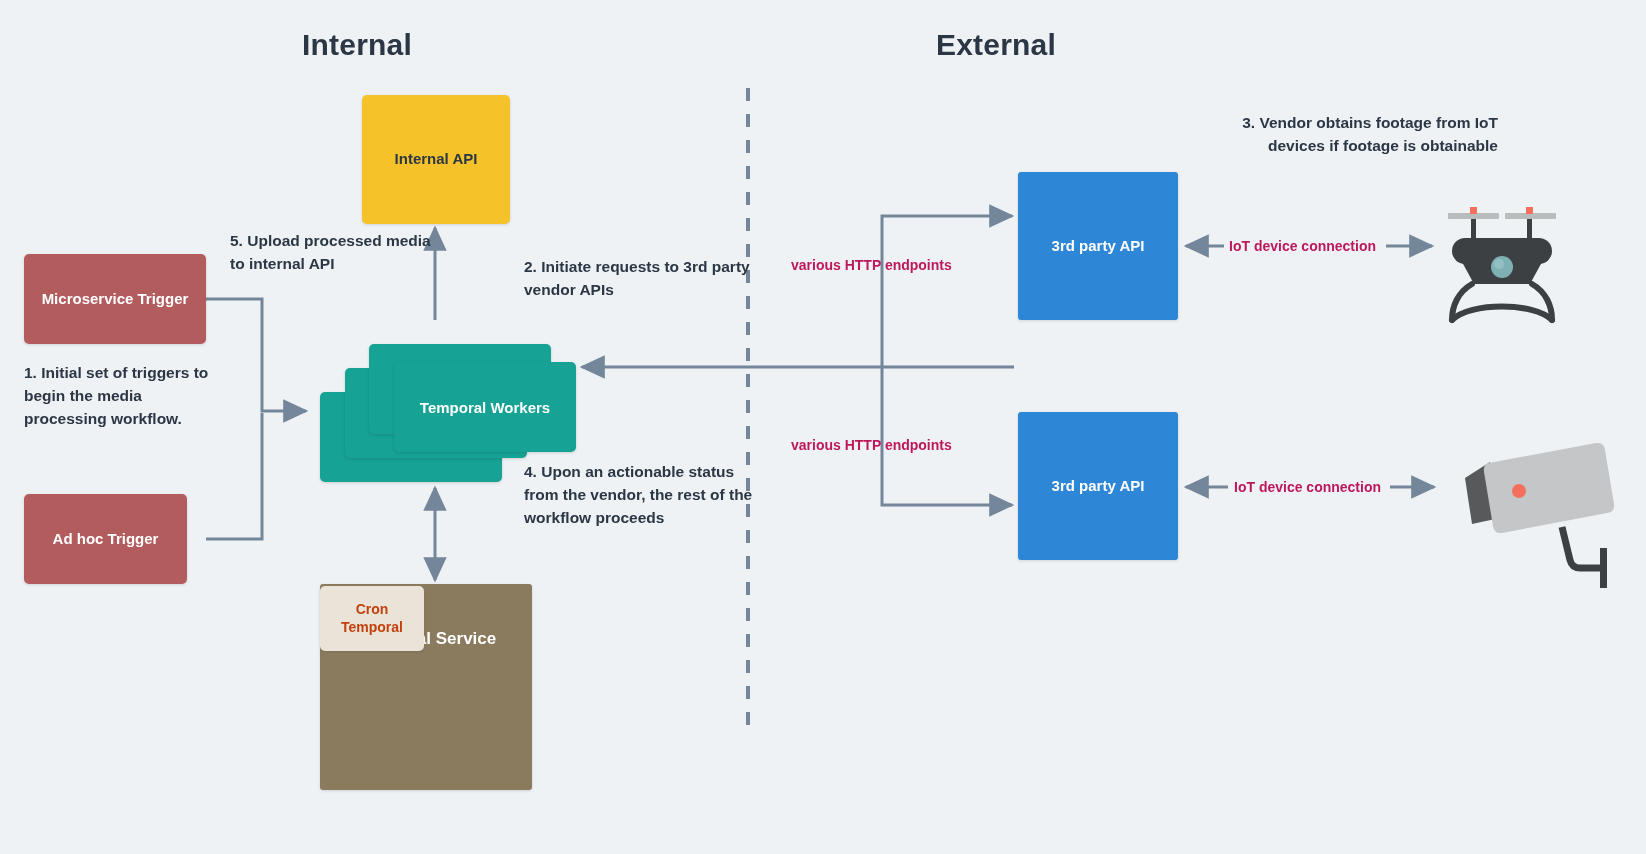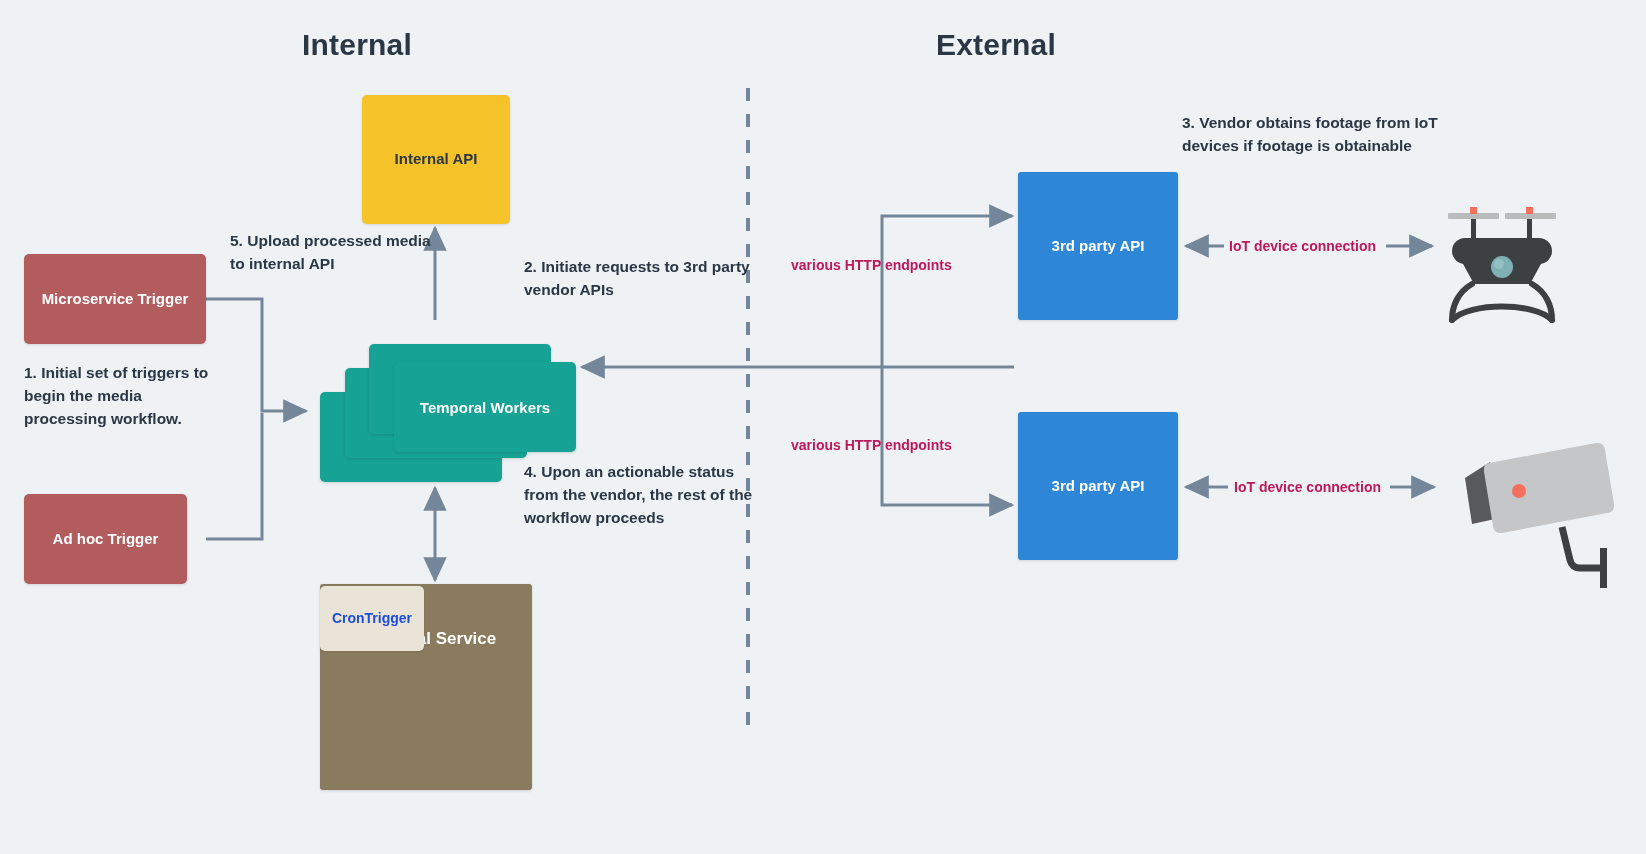--- a/index.html
+++ b/index.html
@@ -100,24 +100,24 @@
     color: #ffffff;
     font-size: 17px;
     border-radius: 3px;
     align-items: flex-start;
     padding-top: 44px;
     box-shadow: 0 1px 3px rgba(40,50,60,.16);
   }
   #node-cron-trigger {
     left: 320px; top: 586px; width: 104px; height: 65px;
     background: #e9e3d8;
-    color: #1d4ed8;
+    color: #c2410c;
     font-size: 14px;
     border-radius: 5px;
-    flex-direction: row;
+    flex-direction: column;
     box-shadow: 0 1px 2px rgba(40,50,60,.14);
   }
 
   
   .node-3p {
     width: 160px; height: 148px;
     background: #2e86d6;
     color: #ffffff;
     font-size: 15px;
     border-radius: 3px;
@@ -130,21 +130,21 @@
   .note {
     position: absolute;
     font-size: 15.5px;
     font-weight: bold;
     line-height: 1.48;
     color: #2b3744;
     white-space: pre-line;
   }
   #note-1 { left: 24px;  top: 362px; width: 192px; }
   #note-2 { left: 524px; top: 256px; width: 230px; }
-  #note-3 { left: 1182px; top: 112px; width: 316px; }
+  #note-3 { left: 1182px; top: 112px; width: 316px; text-align: right; }
   #note-4 { left: 524px; top: 461px; width: 230px; }
   #note-5 { left: 230px; top: 230px; width: 210px; }
 
   .edge-label {
     position: absolute;
     font-size: 14px;
     font-weight: bold;
     color: #be185d;
     white-space: nowrap;
   }
@@ -254,21 +254,21 @@
       <span>Temporal Workers</span>
     </div>
   </div>
 
   <div class="node sq" id="node-temporal-service">
     <span>Temporal Service</span>
   </div>
 
   <div class="node" id="node-cron-trigger">
     <span>Cron</span>
-    <span>Trigger</span>
+    <span>Temporal</span>
   </div>
 
   <div class="node node-3p" id="node-3p-api-1">3rd party API</div>
 
   <div class="node node-3p" id="node-3p-api-2">3rd party API</div>
 
   <div class="note" id="note-1">1. Initial set of triggers to begin the media processing workflow.</div>
   <div class="note" id="note-2">2. Initiate requests to 3rd party vendor APIs</div>
   <div class="note" id="note-3">3. Vendor obtains footage from IoT devices if footage is obtainable</div>
   <div class="note" id="note-4">4. Upon an actionable status from the vendor, the rest of the workflow proceeds</div>

